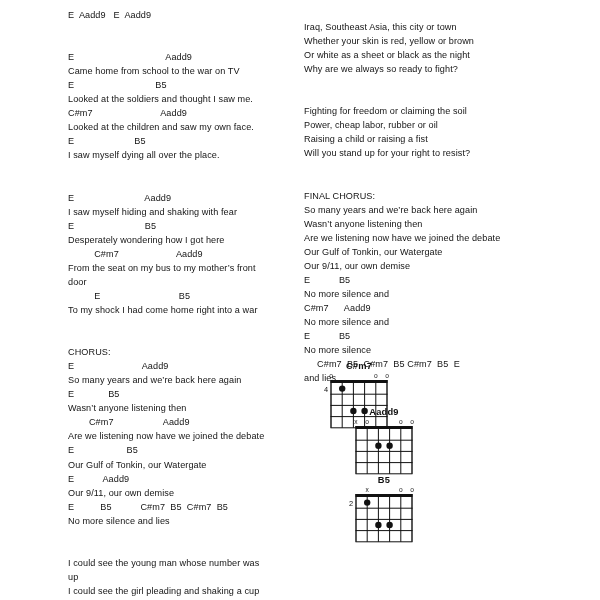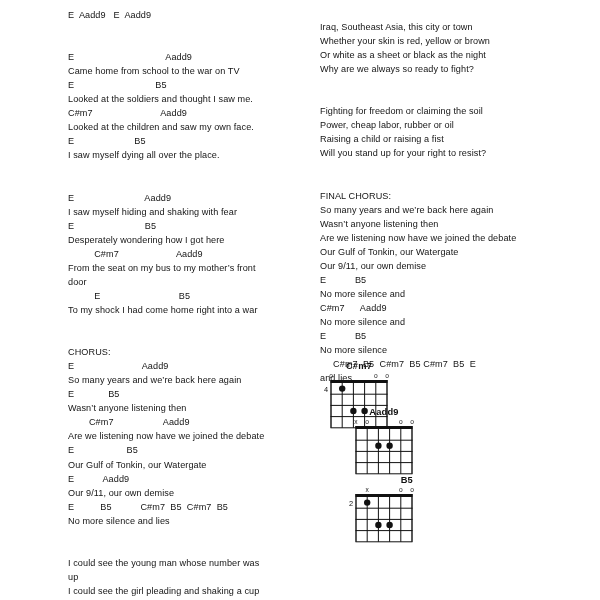--- a/index.html
+++ b/index.html
@@ -22,21 +22,21 @@
   }
   .col {
     position: absolute;
     top: 0;
     font-size: 9.1px;
     line-height: 14.05px;
     white-space: pre;
     letter-spacing: 0.01em;
   }
   .col-left  { left: 68px;  top: 8px;  width: 232px; }
-  .col-right { left: 320px; top: 20px; width: 240px; }
+  .col-right { left: 304px; top: 20px; width: 240px; }
 
   .ln { white-space: pre; min-height: 14.05px; }
   .ln.blank { height: 14.05px; }
 
   
   .diagrams {
     position: absolute;
     left: 330px;
     top: 360px;
     width: 270px;
@@ -110,21 +110,21 @@
             <line x1="23.4" x2="23.4" y1="0" y2="47.8" stroke="#111" stroke-width="1"></line>
             <line x1="34.599999999999994" x2="34.599999999999994" y1="0" y2="47.8" stroke="#111" stroke-width="1"></line>
             <line x1="45.8" x2="45.8" y1="0" y2="47.8" stroke="#111" stroke-width="1"></line>
             <line x1="57" x2="57" y1="0" y2="47.8" stroke="#111" stroke-width="1.4"></line>
             <circle cx="23.4" cy="19.799999999999997" r="3.2" fill="#111"></circle>
             <circle cx="34.599999999999994" cy="19.799999999999997" r="3.2" fill="#111"></circle>
           </svg>
         </div>
       </div>
       <div class="chordbox chord-b5">
-        <div class="chord-title" style="width: 58px; text-align: right;">B5</div>
+        <div class="chord-title" style="width: 58px;">B5</div>
         <div class="open-row" style="width: 58px;">
           <span class="open-mark" style="left: 12.2px;">x</span>
           <span class="open-mark" style="left: 45.8px;">o</span>
           <span class="open-mark" style="left: 57px;">o</span>
         </div>
         <div class="grid-wrap">
           <svg width="58" height="48.8" class="grid-svg">
             <rect x="0.5" y="0" width="57" height="3" fill="#111"></rect>
             <line x1="0.5" x2="57.5" y1="14.2" y2="14.2" stroke="#111" stroke-width="1"></line>
             <line x1="0.5" x2="57.5" y1="25.4" y2="25.4" stroke="#111" stroke-width="1"></line>

